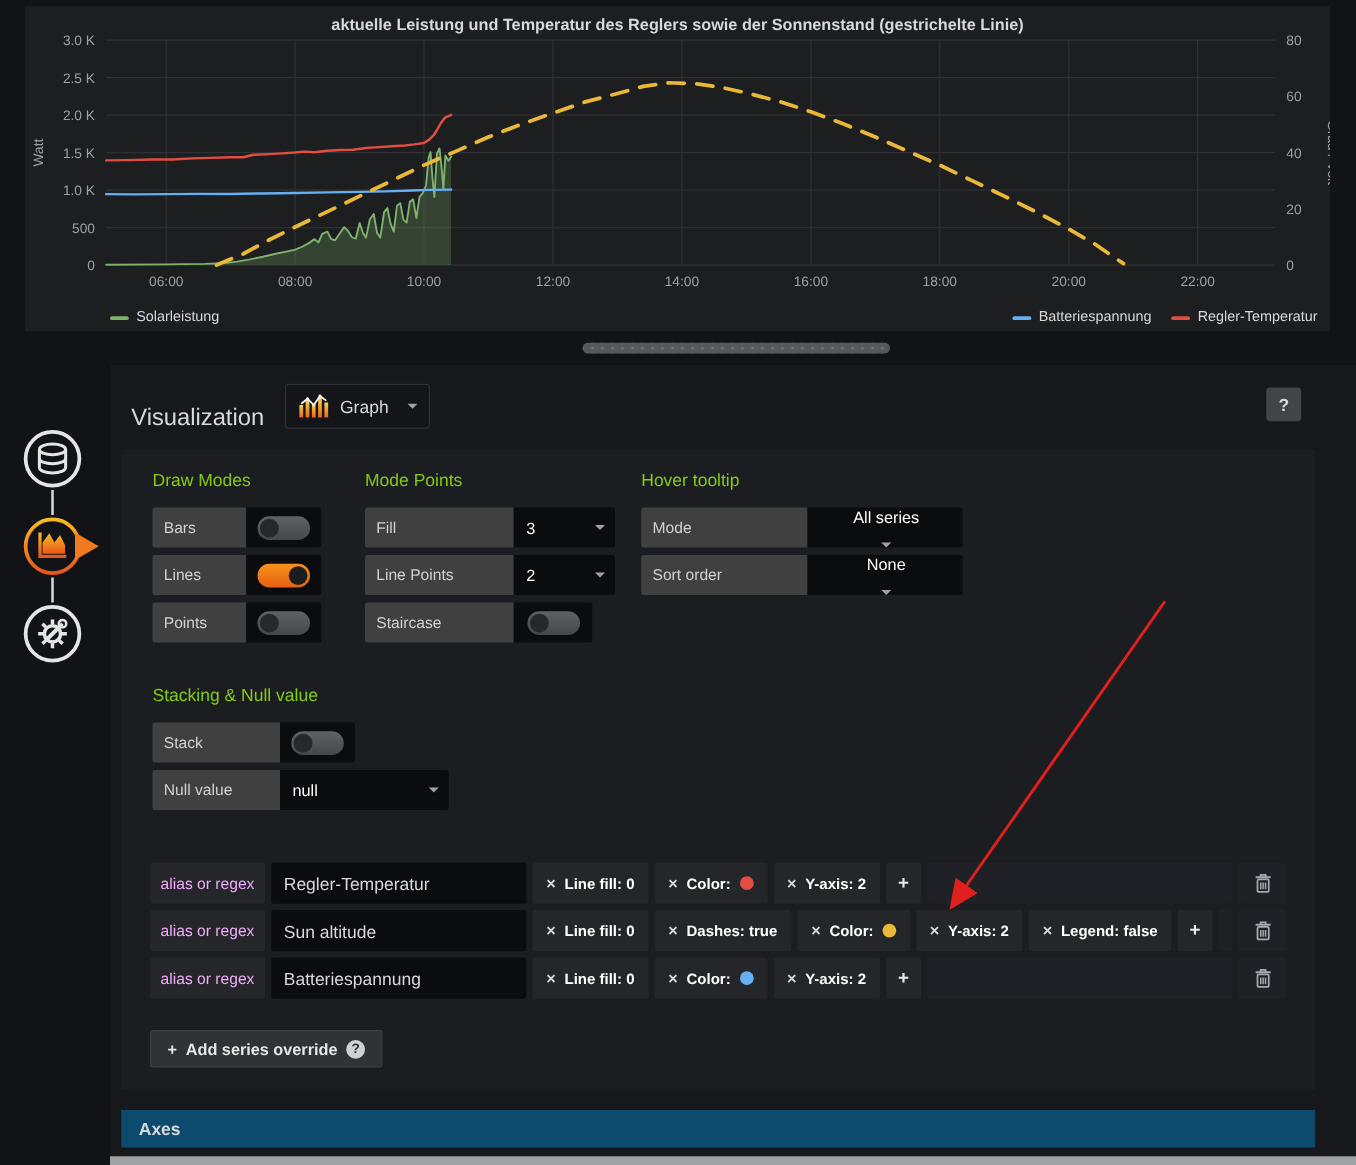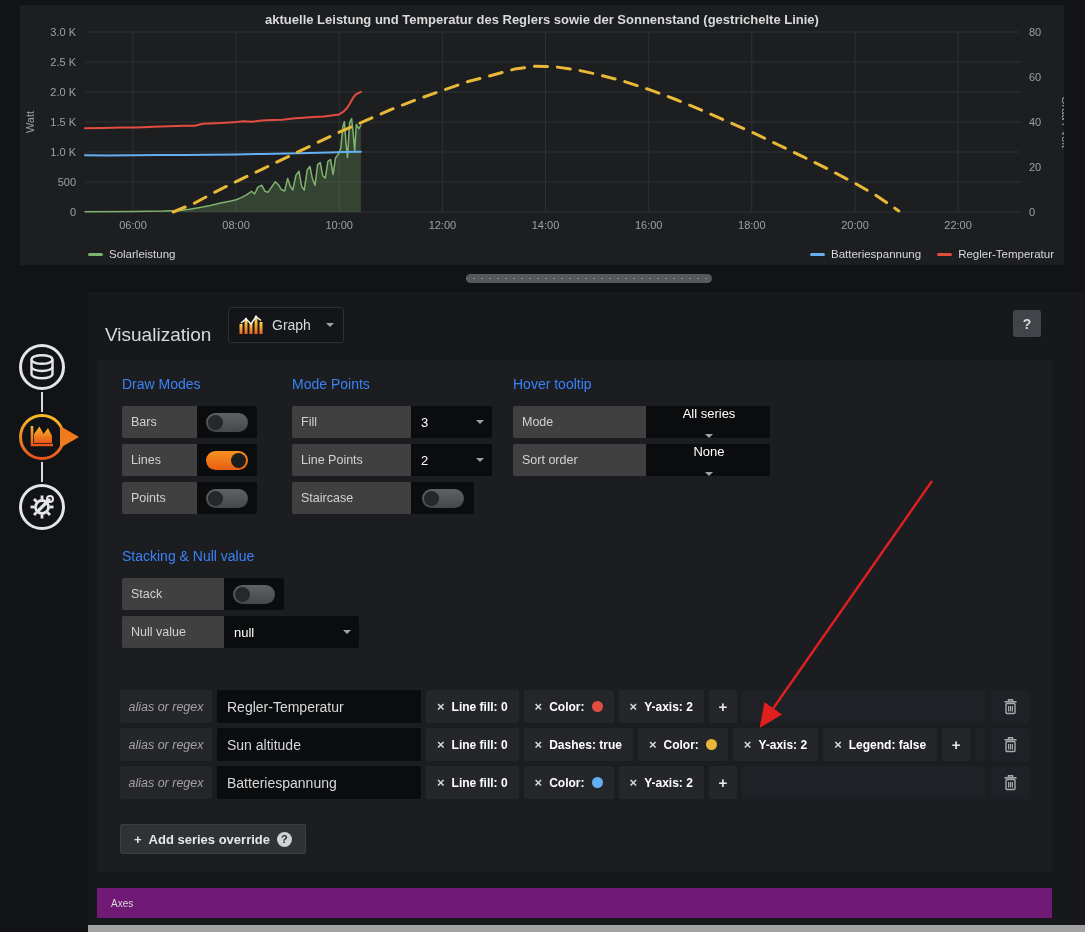--- a/index.html
+++ b/index.html
@@ -31,59 +31,59 @@
   .viz-picker{position:absolute;left:228px;top:307px;width:116px;height:36px;background:#131518;
     border:1px solid #2c2f33;border-radius:3px;display:flex;align-items:center;gap:8px;
     padding:0 9px;color:#d8d9da;font-size:14px;cursor:pointer;}
   .help-btn{position:absolute;left:1013px;top:310px;width:28px;height:27px;background:#414549;
     border:none;border-radius:3px;color:#d8d9da;font-size:14px;font-weight:bold;cursor:pointer;}
   .caret{width:0;height:0;border-left:4px solid transparent;border-right:4px solid transparent;
     border-top:4px solid #9fa2a5;}
   .viz-picker .caret{margin-left:auto;}
   .section-box{position:absolute;left:97px;top:360px;width:955px;height:512px;background:#1b1d21;}
   .grp{position:absolute;}
-  .grp h3{margin:0 0 12px 0;color:#3b82f6;font-size:14px;font-weight:500;line-height:20px;}
+  .grp h3{margin:0 0 12px 0;color:#84cc16;font-size:14px;font-weight:500;line-height:20px;}
   .form-row{display:flex;margin-bottom:6px;height:32px;}
   .f-label{background:#404040;color:#d0d1d3;font-size:12.5px;font-weight:500;display:flex;
     align-items:center;padding-left:9px;border-radius:2px 0 0 2px;}
   .f-control{background:#0b0c0e;display:flex;align-items:center;justify-content:center;
     border-radius:0 2px 2px 0;cursor:pointer;}
   .f-select{background:#0b0c0e;display:flex;align-items:center;justify-content:space-between;
     color:#fff;font-size:13px;font-weight:500;padding:0 8px 0 10px;border-radius:0 2px 2px 0;cursor:pointer;}
   .g-draw .f-label{width:66px;} .g-draw .f-control{width:60px;}
   .g-mode .f-label{width:110px;} .g-mode .f-select,.g-mode .f-control{width:63px;}
   .g-hover .f-label{width:124px;} .g-hover .f-select{width:106px;flex-direction:column;}
   .g-stack .f-label{width:93px;} .g-stack .f-control{width:60px;} .g-stack .f-select{width:117px;}
   .pill{position:relative;width:42px;height:19px;border-radius:10px;
     background:linear-gradient(180deg,#5f6163,#45474a);}
   .pill .knob{position:absolute;top:2px;left:2px;width:15px;height:15px;border-radius:50%;background:#26282b;}
   .pill.on{background:linear-gradient(180deg,#f9921e,#e65f14);}
   .pill.on .knob{left:auto;right:2px;background:#1b1d1f;}
   
   .ov-row{display:flex;gap:5px;height:33px;margin-bottom:5px;width:909px;}
-  .ov-alias{background:#24262a;color:#a3a3a3;font-size:12.5px;display:flex;align-items:center;
-    justify-content:center;width:92px;border-radius:2px;flex:0 0 auto;font-style:italic;}
+  .ov-alias{background:#24262a;color:#f0abfc;font-size:12.5px;display:flex;align-items:center;
+    justify-content:center;width:92px;border-radius:2px;flex:0 0 auto;}
   .ov-input{width:184px;flex:0 0 auto;background:#0b0c0e;border:none;border-radius:2px;
     color:#d8d9da;font-size:14px;padding:0 10px;font-family:inherit;outline:none;}
   .tag{background:#24262a;border-radius:2px;display:flex;align-items:center;gap:7px;
     padding:0 11px;color:#fff;font-size:12px;font-weight:bold;cursor:pointer;flex:0 0 auto;}
   .tag .x{color:#d8d9da;font-weight:bold;font-size:13px;}
   .dot{width:11px;height:11px;border-radius:50%;display:inline-block;}
   .plus-cell{background:#24262a;border-radius:2px;width:28px;display:flex;align-items:center;
     justify-content:center;color:#e8e9ea;font-size:15px;font-weight:bold;cursor:pointer;flex:0 0 auto;}
   .filler{background:#1f2126;border-radius:2px;flex:1 1 auto;}
   .trash-cell{background:#1f2126;border-radius:2px;width:38px;display:flex;align-items:center;
     justify-content:center;cursor:pointer;flex:0 0 auto;}
   .add-btn{position:absolute;left:23px;top:464px;height:30px;background:#303236;
     border:1px solid #3a3d41;border-radius:2px;display:flex;align-items:center;gap:7px;
     padding:0 13px;color:#e6e7e8;font-size:13px;font-weight:bold;cursor:pointer;}
   .q-circle{width:15px;height:15px;border-radius:50%;background:#d0d1d3;color:#2a2c30;
     font-size:11px;font-weight:bold;display:flex;align-items:center;justify-content:center;}
-  .axes-bar{position:absolute;left:97px;top:888px;width:955px;height:30px;background:#701a75;
-    color:#d8d9da;font-size:10px;font-weight:400;display:flex;align-items:center;
+  .axes-bar{position:absolute;left:97px;top:888px;width:955px;height:30px;background:#0c4a6e;
+    color:#d8d9da;font-size:14px;font-weight:700;display:flex;align-items:center;
     padding-left:14px;box-sizing:border-box;cursor:pointer;}
   .bottom-scroll{position:absolute;left:88px;top:925px;width:997px;height:7px;background:#9fa1a3;}
   .arrow-overlay{position:absolute;left:0;top:0;pointer-events:none;z-index:40;}
 </style>
 </head>
 <body>
 
 <div class="page">
 
   <section class="chart-panel">

